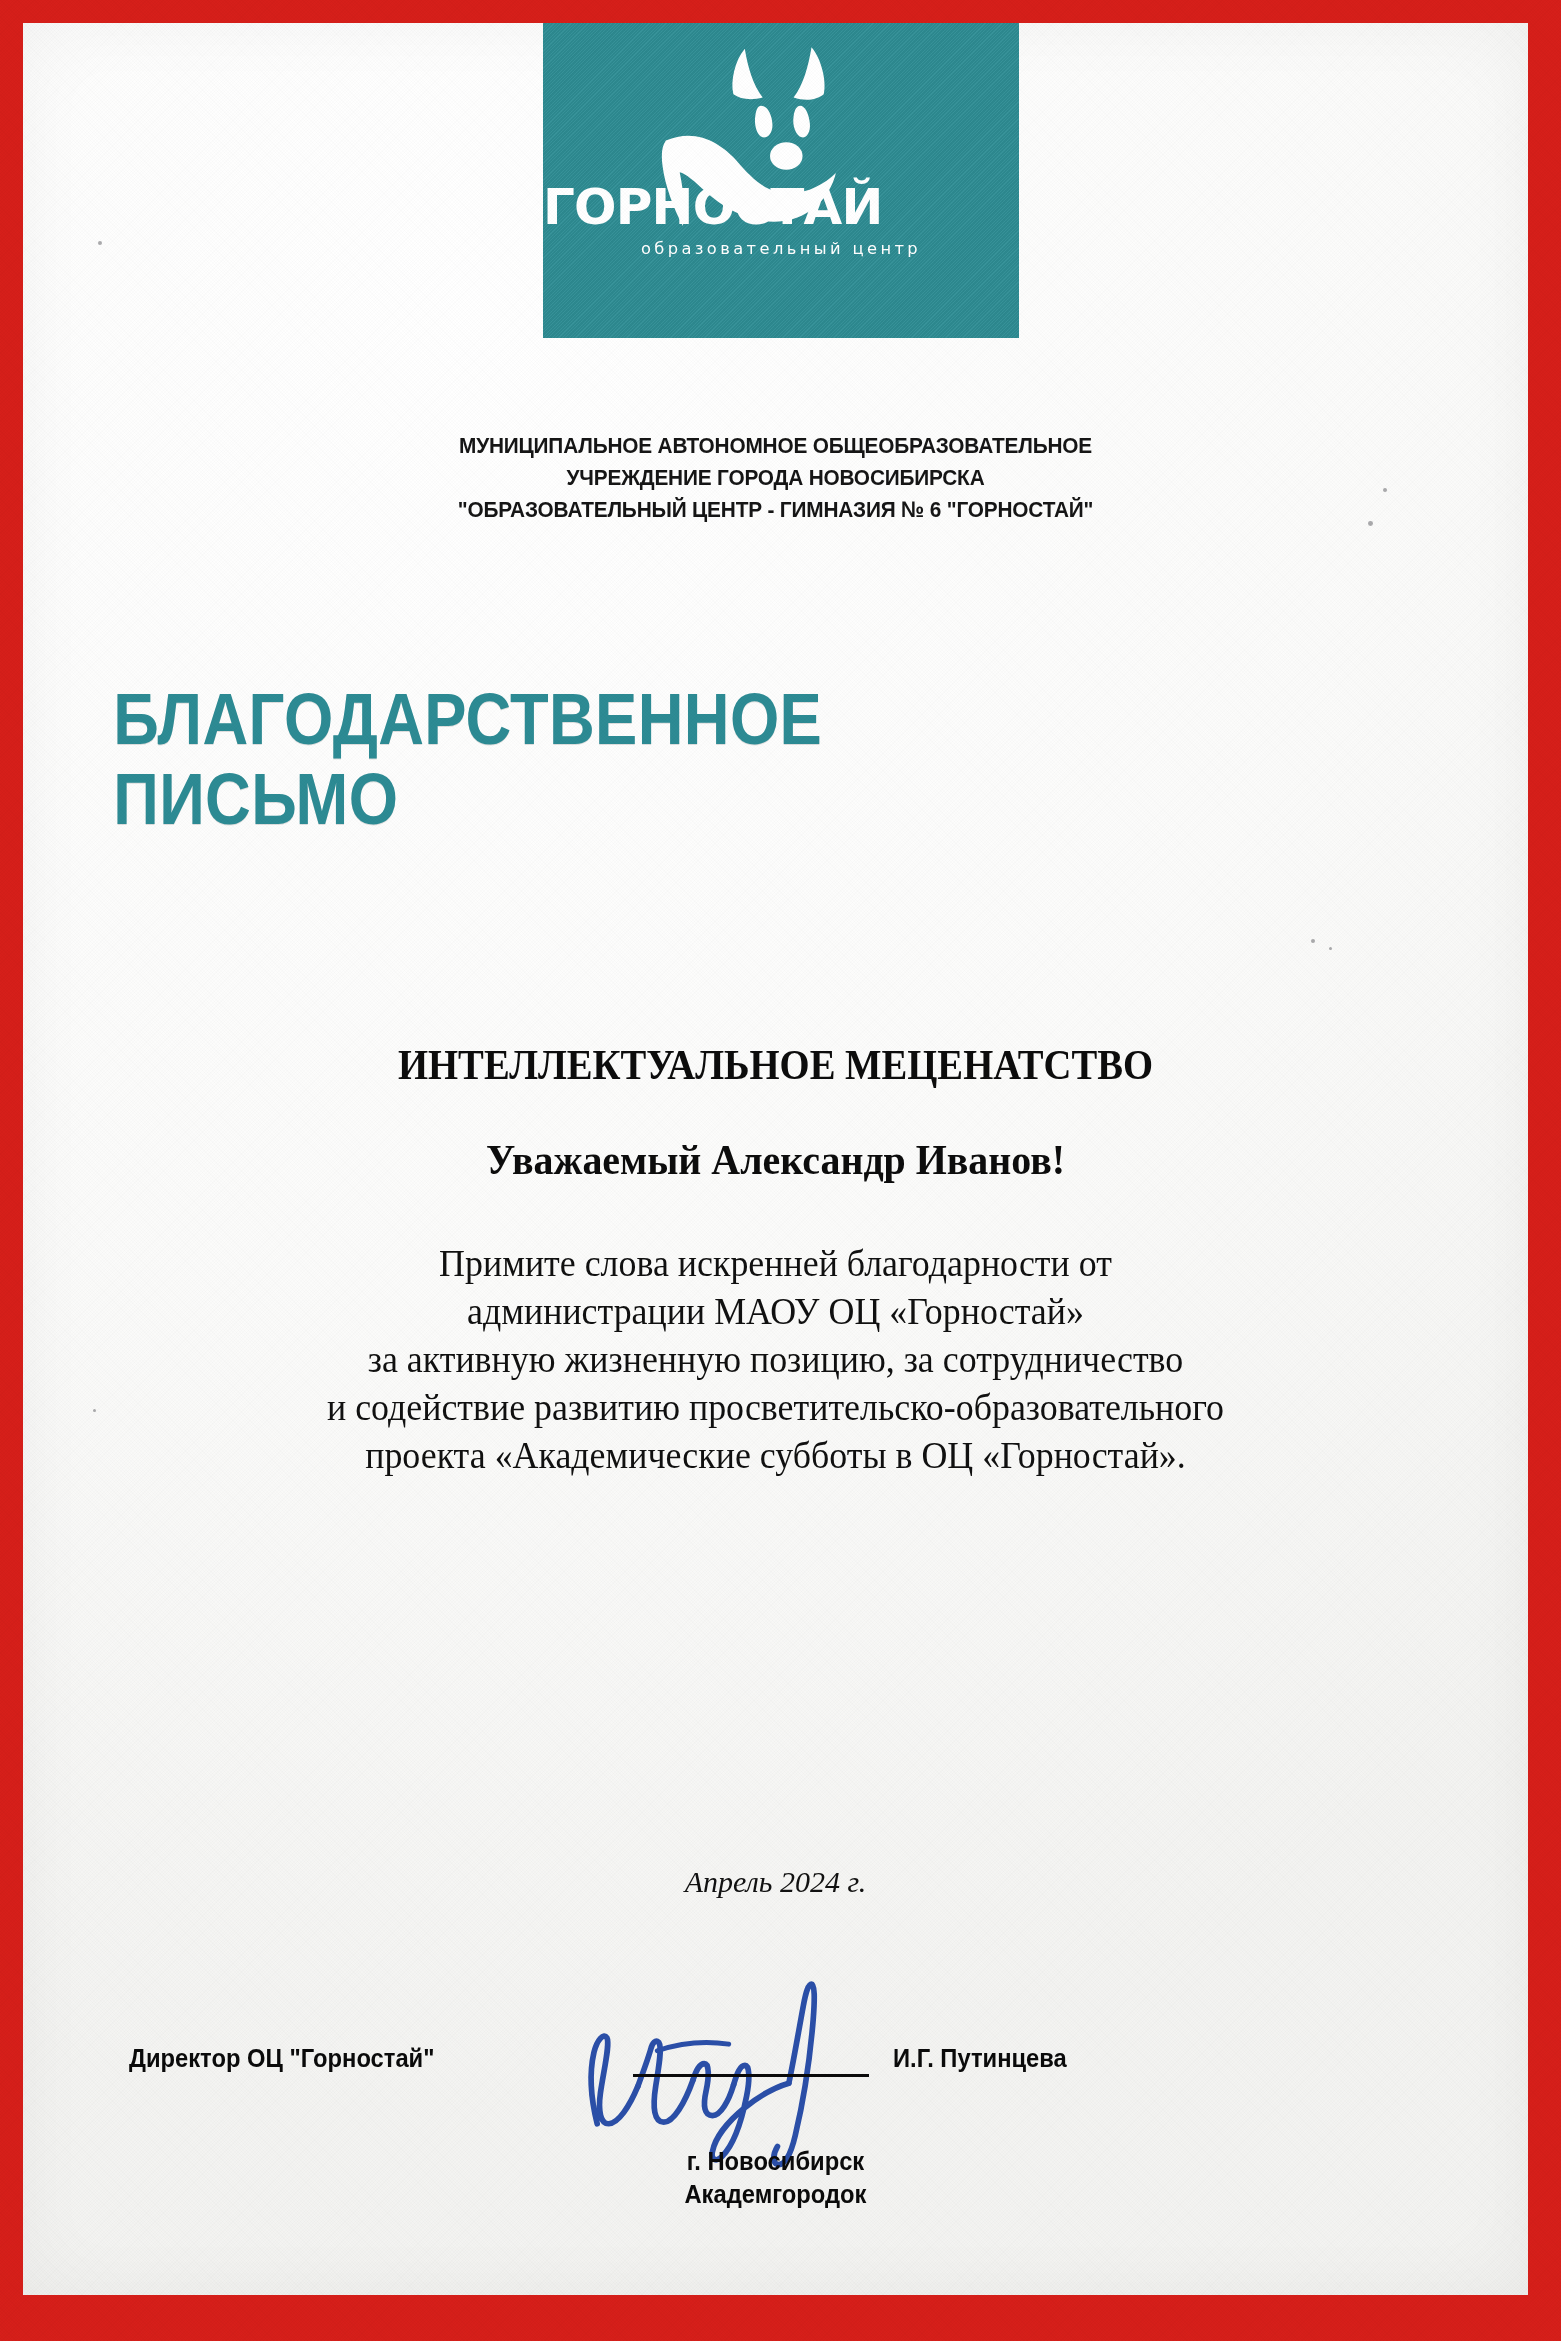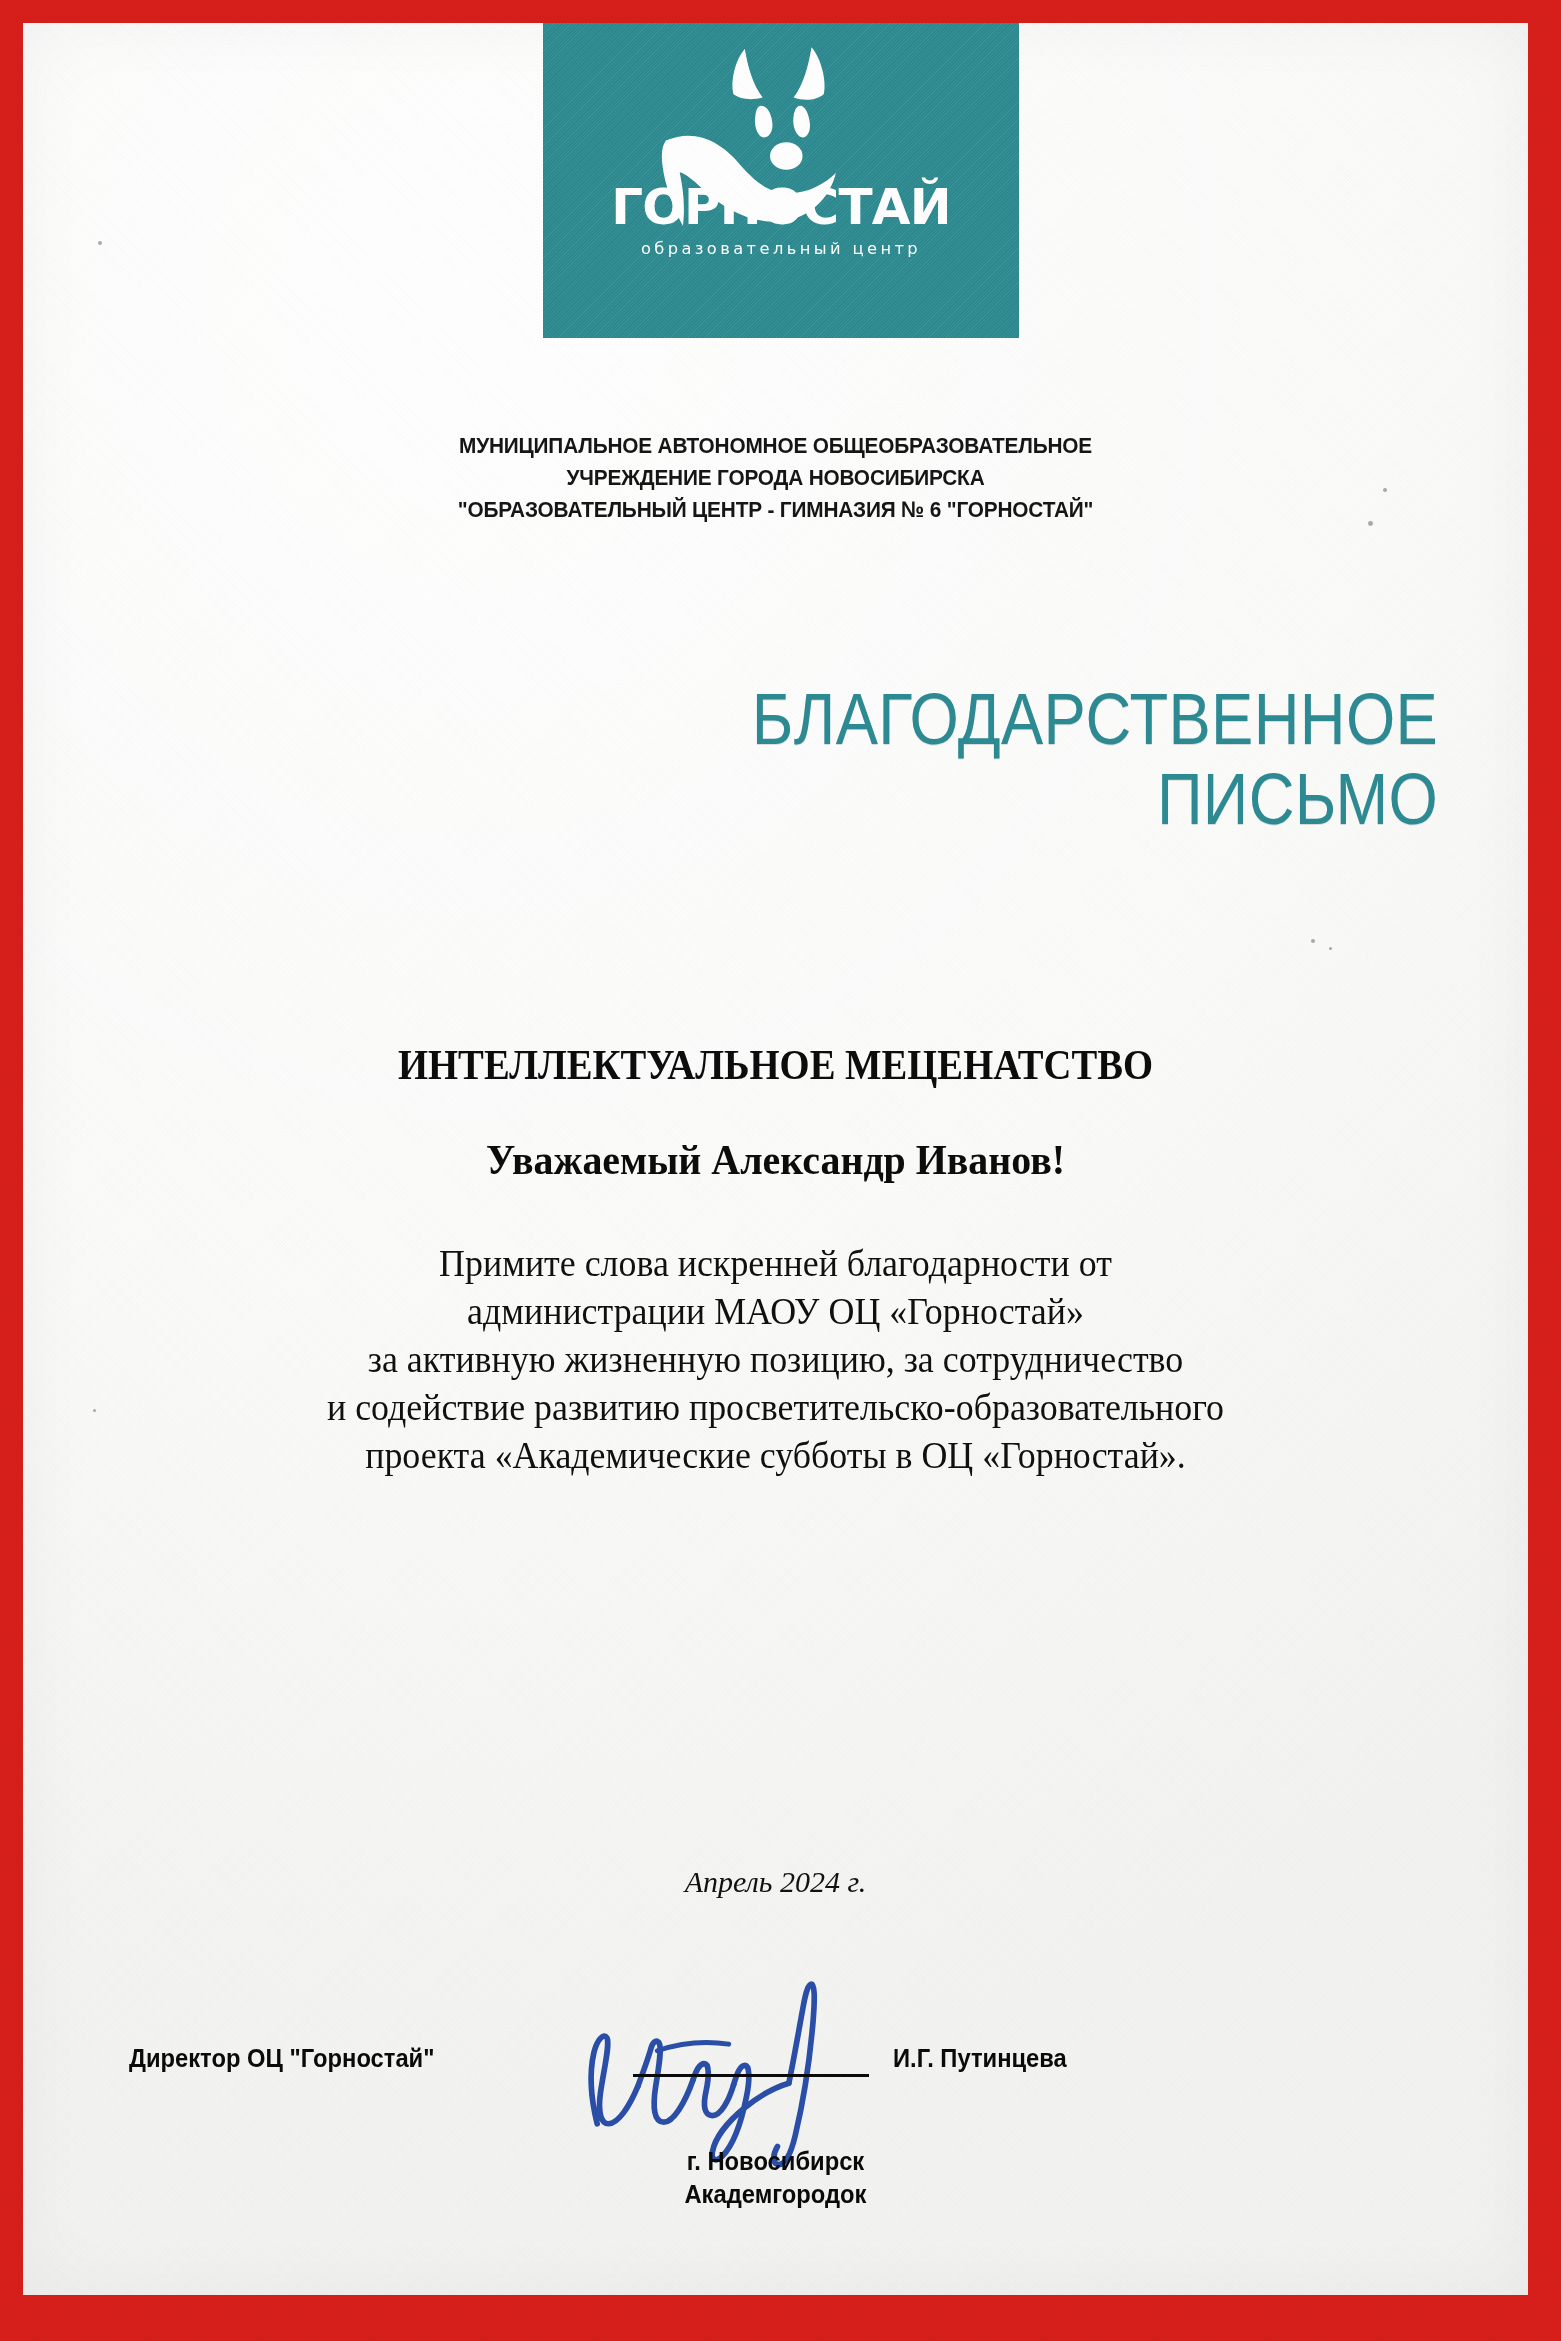--- a/index.html
+++ b/index.html
@@ -62,21 +62,21 @@
     background: #2f8f96;
     background-image:
       repeating-linear-gradient(135deg, rgba(255,255,255,0.045) 0 0.8px, rgba(0,0,0,0.05) 0.8px 2.4px);
   }
   .logo svg { position: absolute; inset: 0; width: 100%; height: 100%; }
 
   .logo-wordmark {
     position: absolute;
     left: 0; right: 0;
     top: 182px;
-    text-align: center;
+    text-align: left;
     color: #ffffff;
     font-family: "DejaVu Sans", sans-serif;
     font-weight: 700;
     font-size: 50px;
     letter-spacing: -0.8px;
     line-height: 1;
   }
   .logo-subwordmark {
     position: absolute;
     left: 0; right: 0;
@@ -102,26 +102,26 @@
     font-size: 22.4px;
     line-height: 1.42;
     letter-spacing: -0.2px;
     transform: scaleX(0.93);
   }
   .institution .line { display: block; white-space: nowrap; }
 
   
   .doc-title {
     position: absolute;
-    left: 8px; right: 0;
+    left: 0; right: 0;
     top: 660px;
-    text-align: right;
+    text-align: left;
     color: #2d8b94;
     font-family: "Liberation Sans", "DejaVu Sans", sans-serif;
-    font-weight: 400;
+    font-weight: 700;
     font-size: 72px;
     line-height: 1.0;
     letter-spacing: 0.4px;
   }
   .doc-title .tline {
     display: block;
     transform: scaleX(0.88);
     text-shadow: 0 0.8px 0 rgba(0,0,0,0.12);
   }
   .doc-title .tline + .tline { margin-top: 8.1px; }

